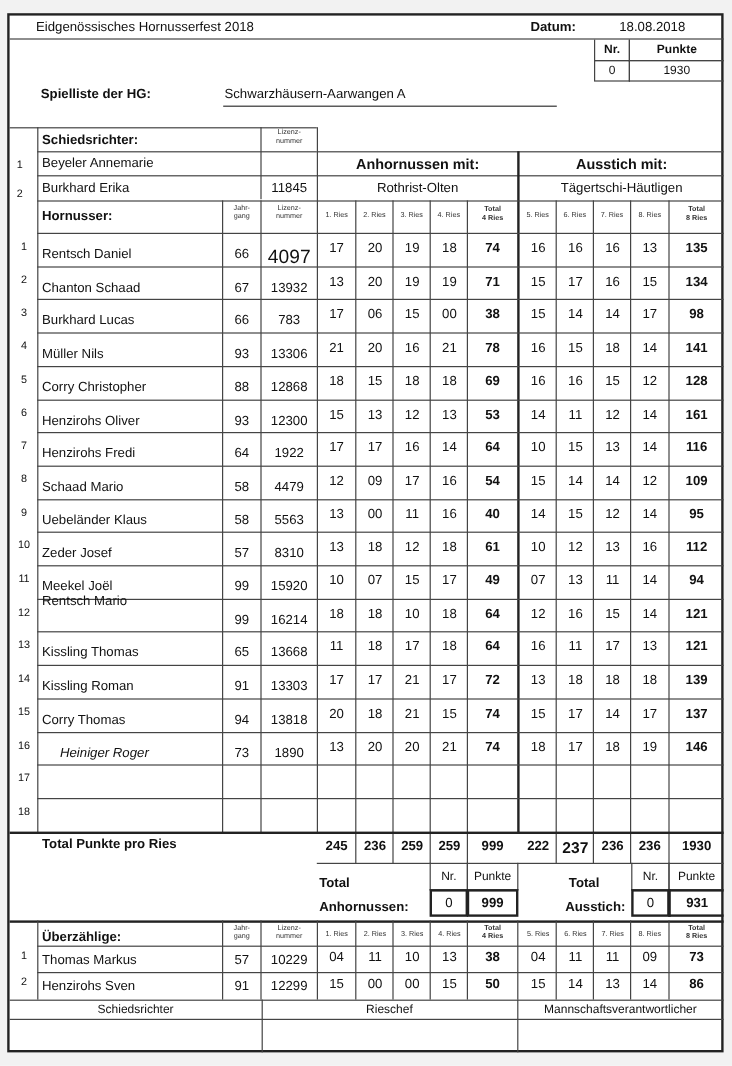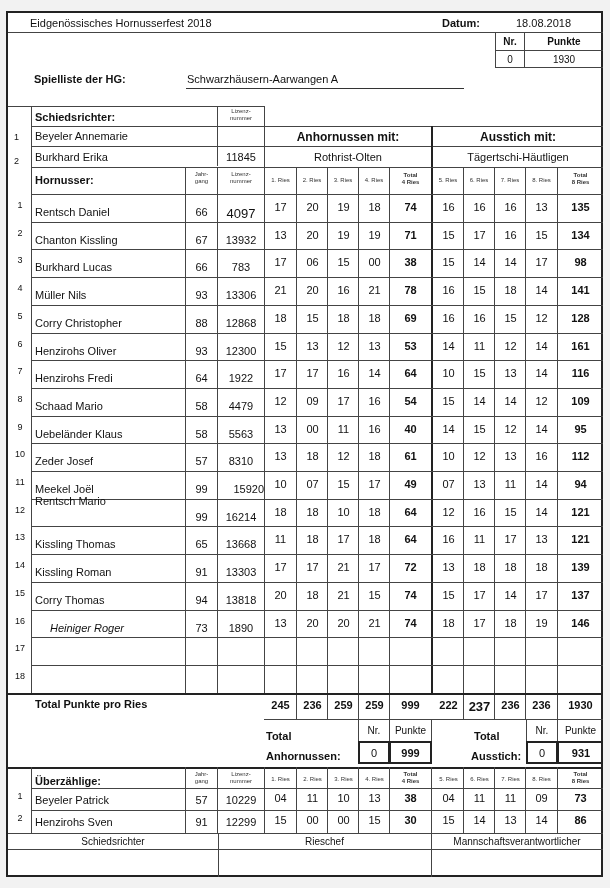--- a/index.html
+++ b/index.html
@@ -94,36 +94,36 @@
   <div class="abs tiny b" style="left:550px;top:159px;width:45px;white-space:pre-line;font-weight:bold;">Total
 8 Ries</div>
 
   <div class="hline" style="left:23px;top:181px;width:572px;"></div>
 
   <div id="players">
       <div>
         <div class="t" style="left:5px;top:188px;width:14px;text-align:center;font-size:9px;">1</div>
         <div class="t" style="left:27px;top:194px;font-size:11px;">Rentsch Daniel</div>
         <div class="t c" style="left:178px;top:194px;width:31px;font-size:11px;">66</div>
-        <div class="t c" style="left:210px;top:194px;width:46px;font-size:13px;">4097</div>
+        <div class="t c" style="left:210px;top:194px;width:46px;font-size:16px;">4097</div>
         <div class="t c" style="left:257px;top:189px;width:31px;font-size:11px;">17</div>
         <div class="t c" style="left:289px;top:189px;width:31px;font-size:11px;">20</div>
         <div class="t c" style="left:320px;top:189px;width:31px;font-size:11px;">19</div>
         <div class="t c" style="left:351px;top:189px;width:31px;font-size:11px;">18</div>
         <div class="t c b" style="left:382px;top:189px;width:41px;font-size:11px;">74</div>
         <div class="t c" style="left:425px;top:189px;width:31px;font-size:11px;">16</div>
         <div class="t c" style="left:456px;top:189px;width:31px;font-size:11px;">16</div>
         <div class="t c" style="left:487px;top:189px;width:31px;font-size:11px;">16</div>
         <div class="t c" style="left:518px;top:189px;width:31px;font-size:11px;">13</div>
         <div class="t c b" style="left:550px;top:189px;width:45px;font-size:11px;">135</div>
         <div class="hline" style="left:23px;top:208.7px;width:572px;"></div>
       </div>
       <div>
         <div class="t" style="left:5px;top:215.7px;width:14px;text-align:center;font-size:9px;">2</div>
-        <div class="t" style="left:27px;top:221.7px;font-size:11px;">Chanton Kissling</div>
+        <div class="t" style="left:27px;top:221.7px;font-size:11px;">Chanton Schaad</div>
         <div class="t c" style="left:178px;top:221.7px;width:31px;font-size:11px;">67</div>
         <div class="t c" style="left:210px;top:221.7px;width:46px;font-size:11px;">13932</div>
         <div class="t c" style="left:257px;top:216.7px;width:31px;font-size:11px;">13</div>
         <div class="t c" style="left:289px;top:216.7px;width:31px;font-size:11px;">20</div>
         <div class="t c" style="left:320px;top:216.7px;width:31px;font-size:11px;">19</div>
         <div class="t c" style="left:351px;top:216.7px;width:31px;font-size:11px;">19</div>
         <div class="t c b" style="left:382px;top:216.7px;width:41px;font-size:11px;">71</div>
         <div class="t c" style="left:425px;top:216.7px;width:31px;font-size:11px;">15</div>
         <div class="t c" style="left:456px;top:216.7px;width:31px;font-size:11px;">17</div>
         <div class="t c" style="left:487px;top:216.7px;width:31px;font-size:11px;">16</div>
@@ -264,21 +264,21 @@
         <div class="t c" style="left:456px;top:438.29999999999995px;width:31px;font-size:11px;">12</div>
         <div class="t c" style="left:487px;top:438.29999999999995px;width:31px;font-size:11px;">13</div>
         <div class="t c" style="left:518px;top:438.29999999999995px;width:31px;font-size:11px;">16</div>
         <div class="t c b" style="left:550px;top:438.29999999999995px;width:45px;font-size:11px;">112</div>
         <div class="hline" style="left:23px;top:457.99999999999994px;width:572px;"></div>
       </div>
       <div>
         <div class="t" style="left:5px;top:465px;width:14px;text-align:center;font-size:9px;">11</div>
         <div class="t" style="left:27px;top:471px;font-size:11px;">Meekel Joël</div>
         <div class="t c" style="left:178px;top:471px;width:31px;font-size:11px;">99</div>
-        <div class="t c" style="left:210px;top:471px;width:46px;font-size:11px;text-align:right;">15920</div>
+        <div class="t c" style="left:210px;top:471px;width:46px;font-size:11px;">15920</div>
         <div class="t c" style="left:257px;top:466px;width:31px;font-size:11px;">10</div>
         <div class="t c" style="left:289px;top:466px;width:31px;font-size:11px;">07</div>
         <div class="t c" style="left:320px;top:466px;width:31px;font-size:11px;">15</div>
         <div class="t c" style="left:351px;top:466px;width:31px;font-size:11px;">17</div>
         <div class="t c b" style="left:382px;top:466px;width:41px;font-size:11px;">49</div>
         <div class="t c" style="left:425px;top:466px;width:31px;font-size:11px;">07</div>
         <div class="t c" style="left:456px;top:466px;width:31px;font-size:11px;">13</div>
         <div class="t c" style="left:487px;top:466px;width:31px;font-size:11px;">11</div>
         <div class="t c" style="left:518px;top:466px;width:31px;font-size:11px;">14</div>
         <div class="t c b" style="left:550px;top:466px;width:45px;font-size:11px;">94</div>
@@ -461,21 +461,21 @@
       <div class="abs tiny" style="left:382px;top:758px;width:41px;white-space:pre-line;font-weight:bold;">Total
 4 Ries</div>
       <div class="abs tiny" style="left:425px;top:763px;width:31px;">5. Ries</div>
       <div class="abs tiny" style="left:456px;top:763px;width:31px;">6. Ries</div>
       <div class="abs tiny" style="left:487px;top:763px;width:31px;">7. Ries</div>
       <div class="abs tiny" style="left:518px;top:763px;width:31px;">8. Ries</div>
       <div class="abs tiny" style="left:550px;top:758px;width:45px;white-space:pre-line;font-weight:bold;">Total
 8 Ries</div>
       <div class="hline" style="left:23px;top:775px;width:572px;"></div>
       <div class="t" style="left:5px;top:779px;width:14px;text-align:center;font-size:9px;">1</div>
-      <div class="t" style="left:27px;top:782px;font-size:11px;">Beyeler Patrick</div>
+      <div class="t" style="left:27px;top:782px;font-size:11px;">Thomas Markus</div>
       <div class="t c" style="left:178px;top:782px;width:31px;font-size:11px;">57</div>
       <div class="t c" style="left:210px;top:782px;width:46px;font-size:11px;">10229</div>
       <div class="t c" style="left:257px;top:780px;width:31px;font-size:11px;">04</div>
       <div class="t c" style="left:289px;top:780px;width:31px;font-size:11px;">11</div>
       <div class="t c" style="left:320px;top:780px;width:31px;font-size:11px;">10</div>
       <div class="t c" style="left:351px;top:780px;width:31px;font-size:11px;">13</div>
       <div class="t c b" style="left:382px;top:780px;width:41px;font-size:11px;">38</div>
       <div class="t c" style="left:425px;top:780px;width:31px;font-size:11px;">04</div>
       <div class="t c" style="left:456px;top:780px;width:31px;font-size:11px;">11</div>
       <div class="t c" style="left:487px;top:780px;width:31px;font-size:11px;">11</div>
@@ -483,21 +483,21 @@
       <div class="t c b" style="left:550px;top:780px;width:45px;font-size:11px;">73</div>
       <div class="hline" style="left:23px;top:797px;width:572px;"></div>
       <div class="t" style="left:5px;top:801px;width:14px;text-align:center;font-size:9px;">2</div>
       <div class="t" style="left:27px;top:804px;font-size:11px;">Henzirohs Sven</div>
       <div class="t c" style="left:178px;top:804px;width:31px;font-size:11px;">91</div>
       <div class="t c" style="left:210px;top:804px;width:46px;font-size:11px;">12299</div>
       <div class="t c" style="left:257px;top:802px;width:31px;font-size:11px;">15</div>
       <div class="t c" style="left:289px;top:802px;width:31px;font-size:11px;">00</div>
       <div class="t c" style="left:320px;top:802px;width:31px;font-size:11px;">00</div>
       <div class="t c" style="left:351px;top:802px;width:31px;font-size:11px;">15</div>
-      <div class="t c b" style="left:382px;top:802px;width:41px;font-size:11px;">30</div>
+      <div class="t c b" style="left:382px;top:802px;width:41px;font-size:11px;">50</div>
       <div class="t c" style="left:425px;top:802px;width:31px;font-size:11px;">15</div>
       <div class="t c" style="left:456px;top:802px;width:31px;font-size:11px;">14</div>
       <div class="t c" style="left:487px;top:802px;width:31px;font-size:11px;">13</div>
       <div class="t c" style="left:518px;top:802px;width:31px;font-size:11px;">14</div>
       <div class="t c b" style="left:550px;top:802px;width:45px;font-size:11px;">86</div>
     </div>
 
   <div class="hline" style="left:0;top:820px;width:595px;"></div>
   <div class="vline" style="left:210px;top:820px;height:44px;"></div>
   <div class="vline" style="left:423px;top:820px;height:44px;"></div>

